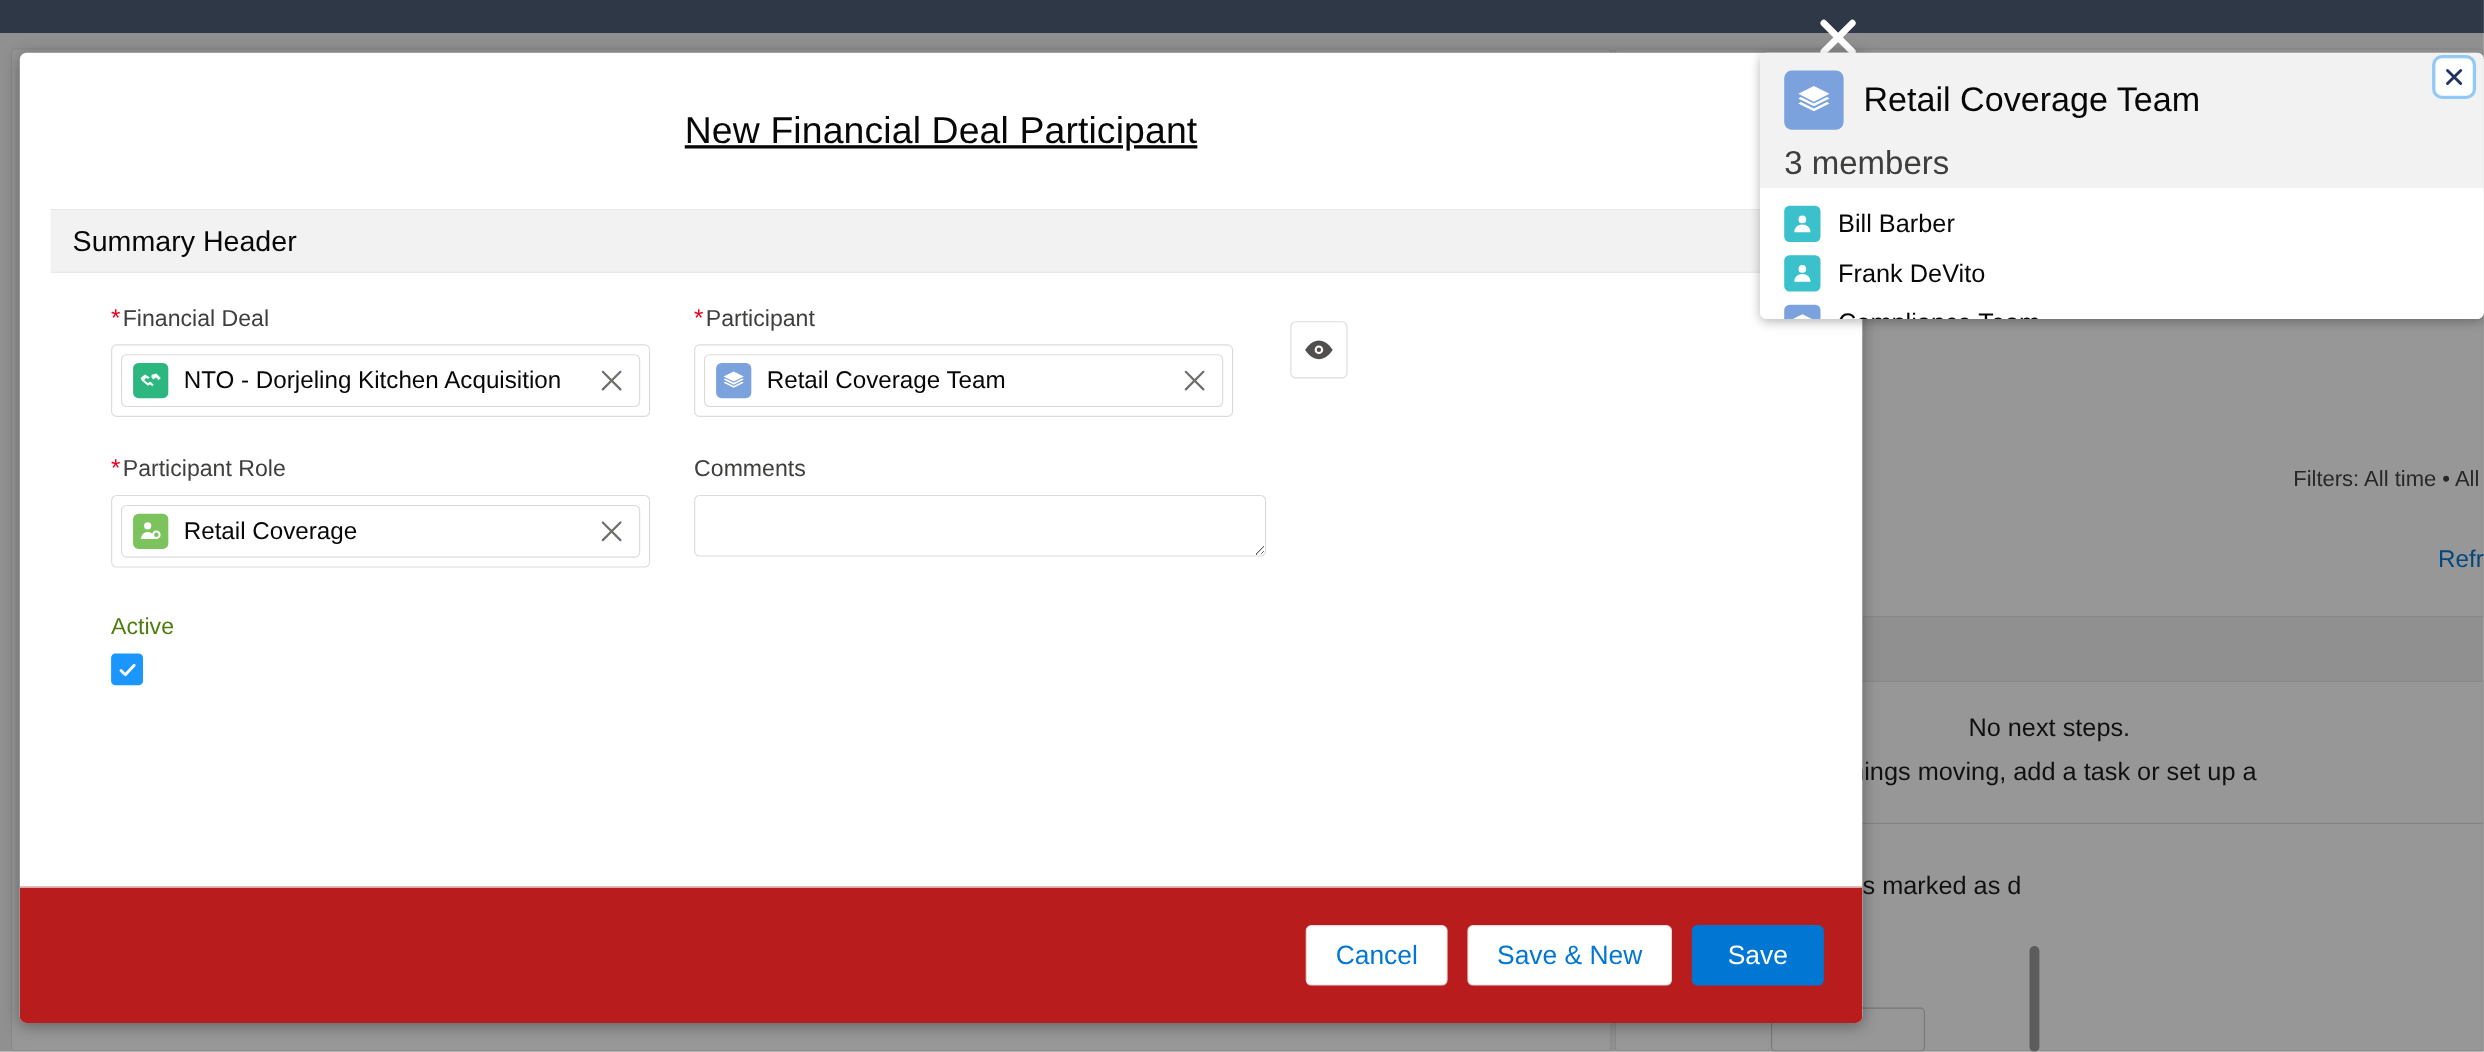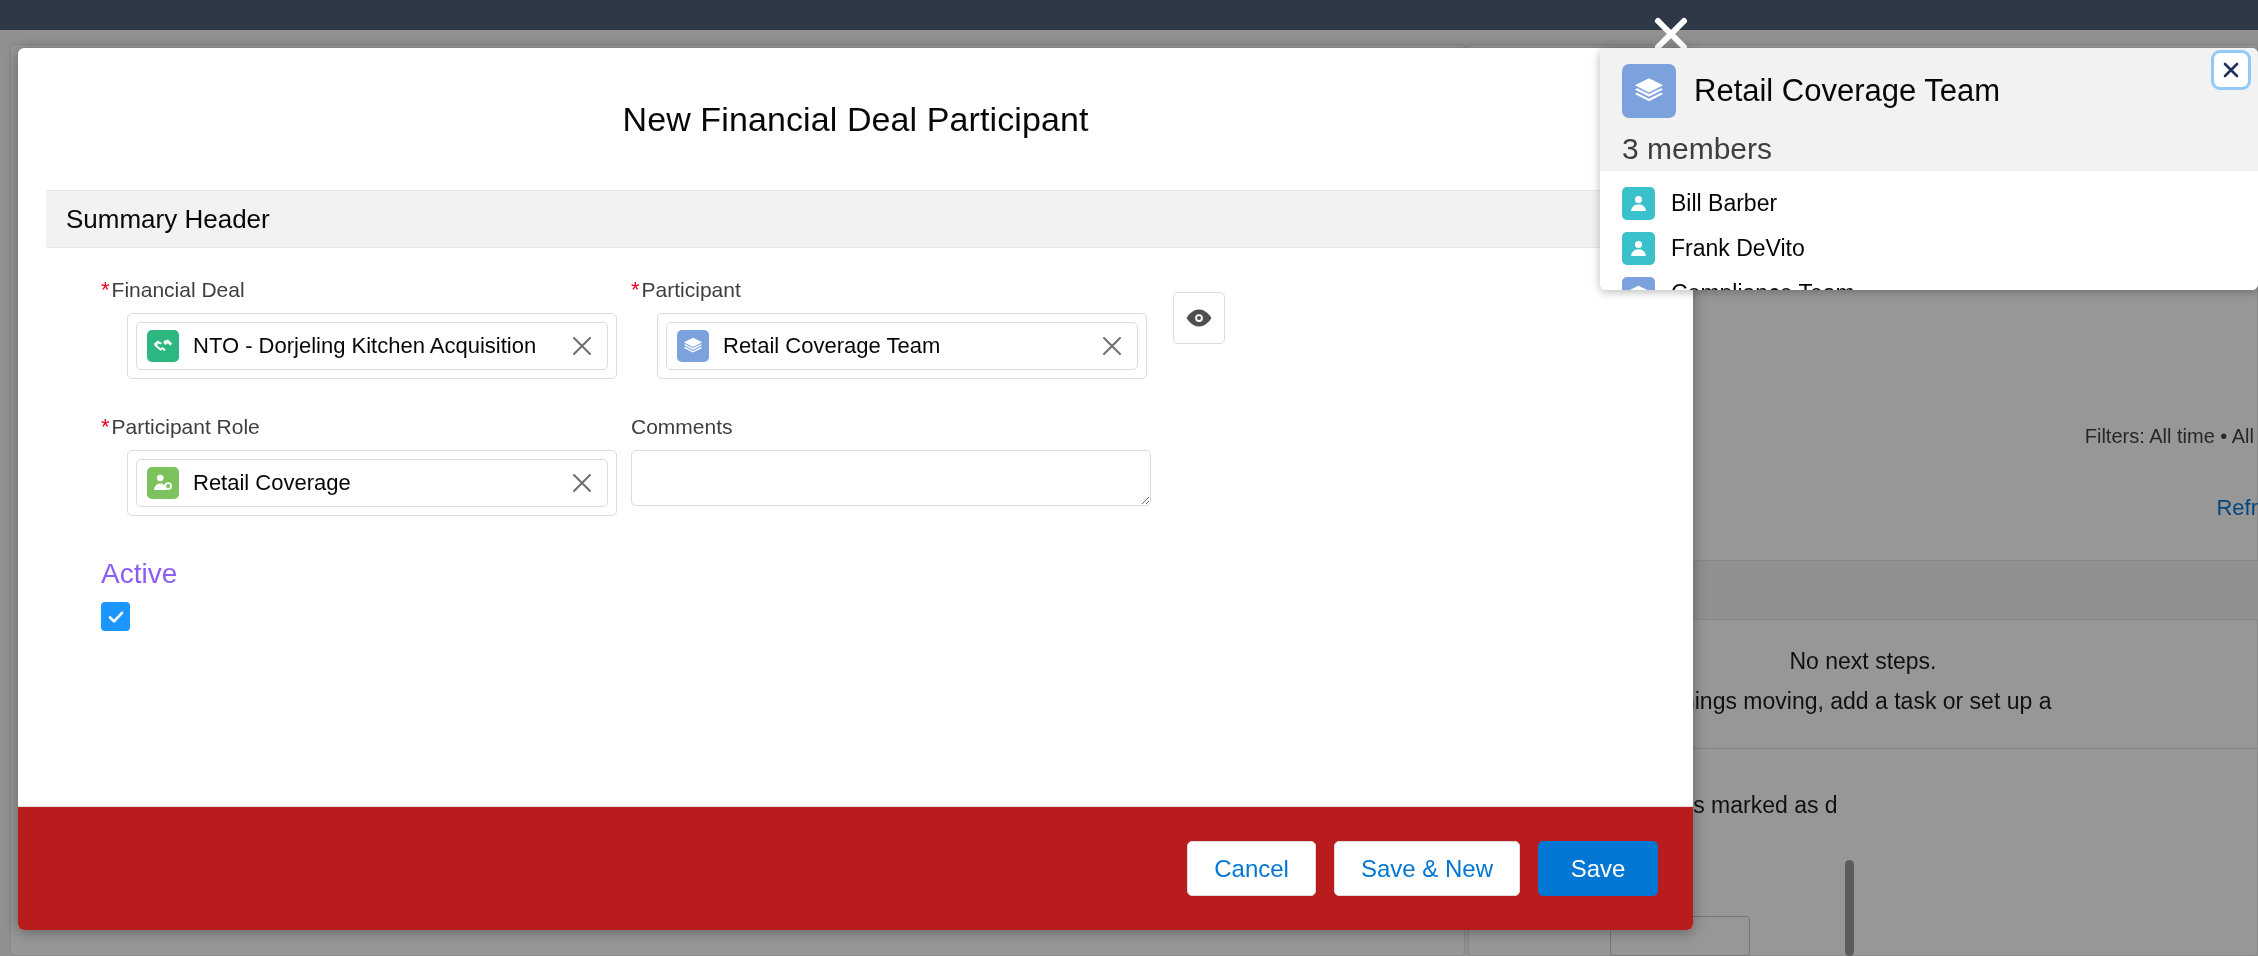--- a/index.html
+++ b/index.html
@@ -106,20 +106,21 @@
   }
   .modal-close svg { display: block; }
 
   .modal-header {
     height: 142px;
     display: flex; align-items: center; justify-content: center;
   }
   .modal-title {
     font-size: 34px; color: #080707; font-weight: 400;
     letter-spacing: .1px;
+    text-decoration: underline;
   }
 
   .section-band {
     margin: 0 28px;
     height: 58px;
     background: #f3f2f2;
     border-top: 1px solid #e8e8e8;
     border-bottom: 1px solid #e8e8e8;
     display: flex; align-items: center;
     padding-left: 20px;
@@ -152,21 +153,20 @@
   .req-star { color: #ea001e; font-size: 22px; line-height: 1; }
 
   
   .lookup-wrap {
     width: 490px;
     border: 1px solid #dddbda;
     border-radius: 5px;
     background: #fff;
     padding: 8px;
     height: 66px;
-    margin-left: 26px;
   }
   .lookup-pill {
     height: 48px;
     border: 1px solid #dddbda;
     border-radius: 5px;
     background: #fff;
     display: flex; align-items: center;
     padding: 0 10px 0 10px;
     position: relative;
   }
@@ -205,21 +205,21 @@
 
   .textarea-box {
     width: 520px; height: 56px;
     border: 1px solid #dddbda;
     border-radius: 5px;
     background: #fff;
   }
 
   .row2 { margin-top: 36px; }
   .active-block { margin-top: 42px; padding-left: 55px; }
-  .active-label { font-size: 28px; color: #8b5cf6; margin-bottom: 12px; }
+  .active-label { font-size: 21px; color: #4d7c0f; margin-bottom: 12px; }
   .checkbox {
     width: 29px; height: 29px; border-radius: 4px;
     background: #1b96ff;
     display: flex; align-items: center; justify-content: center;
     cursor: pointer;
   }
 
   .modal-footer {
     position: absolute;
     left: 0; bottom: 0;

